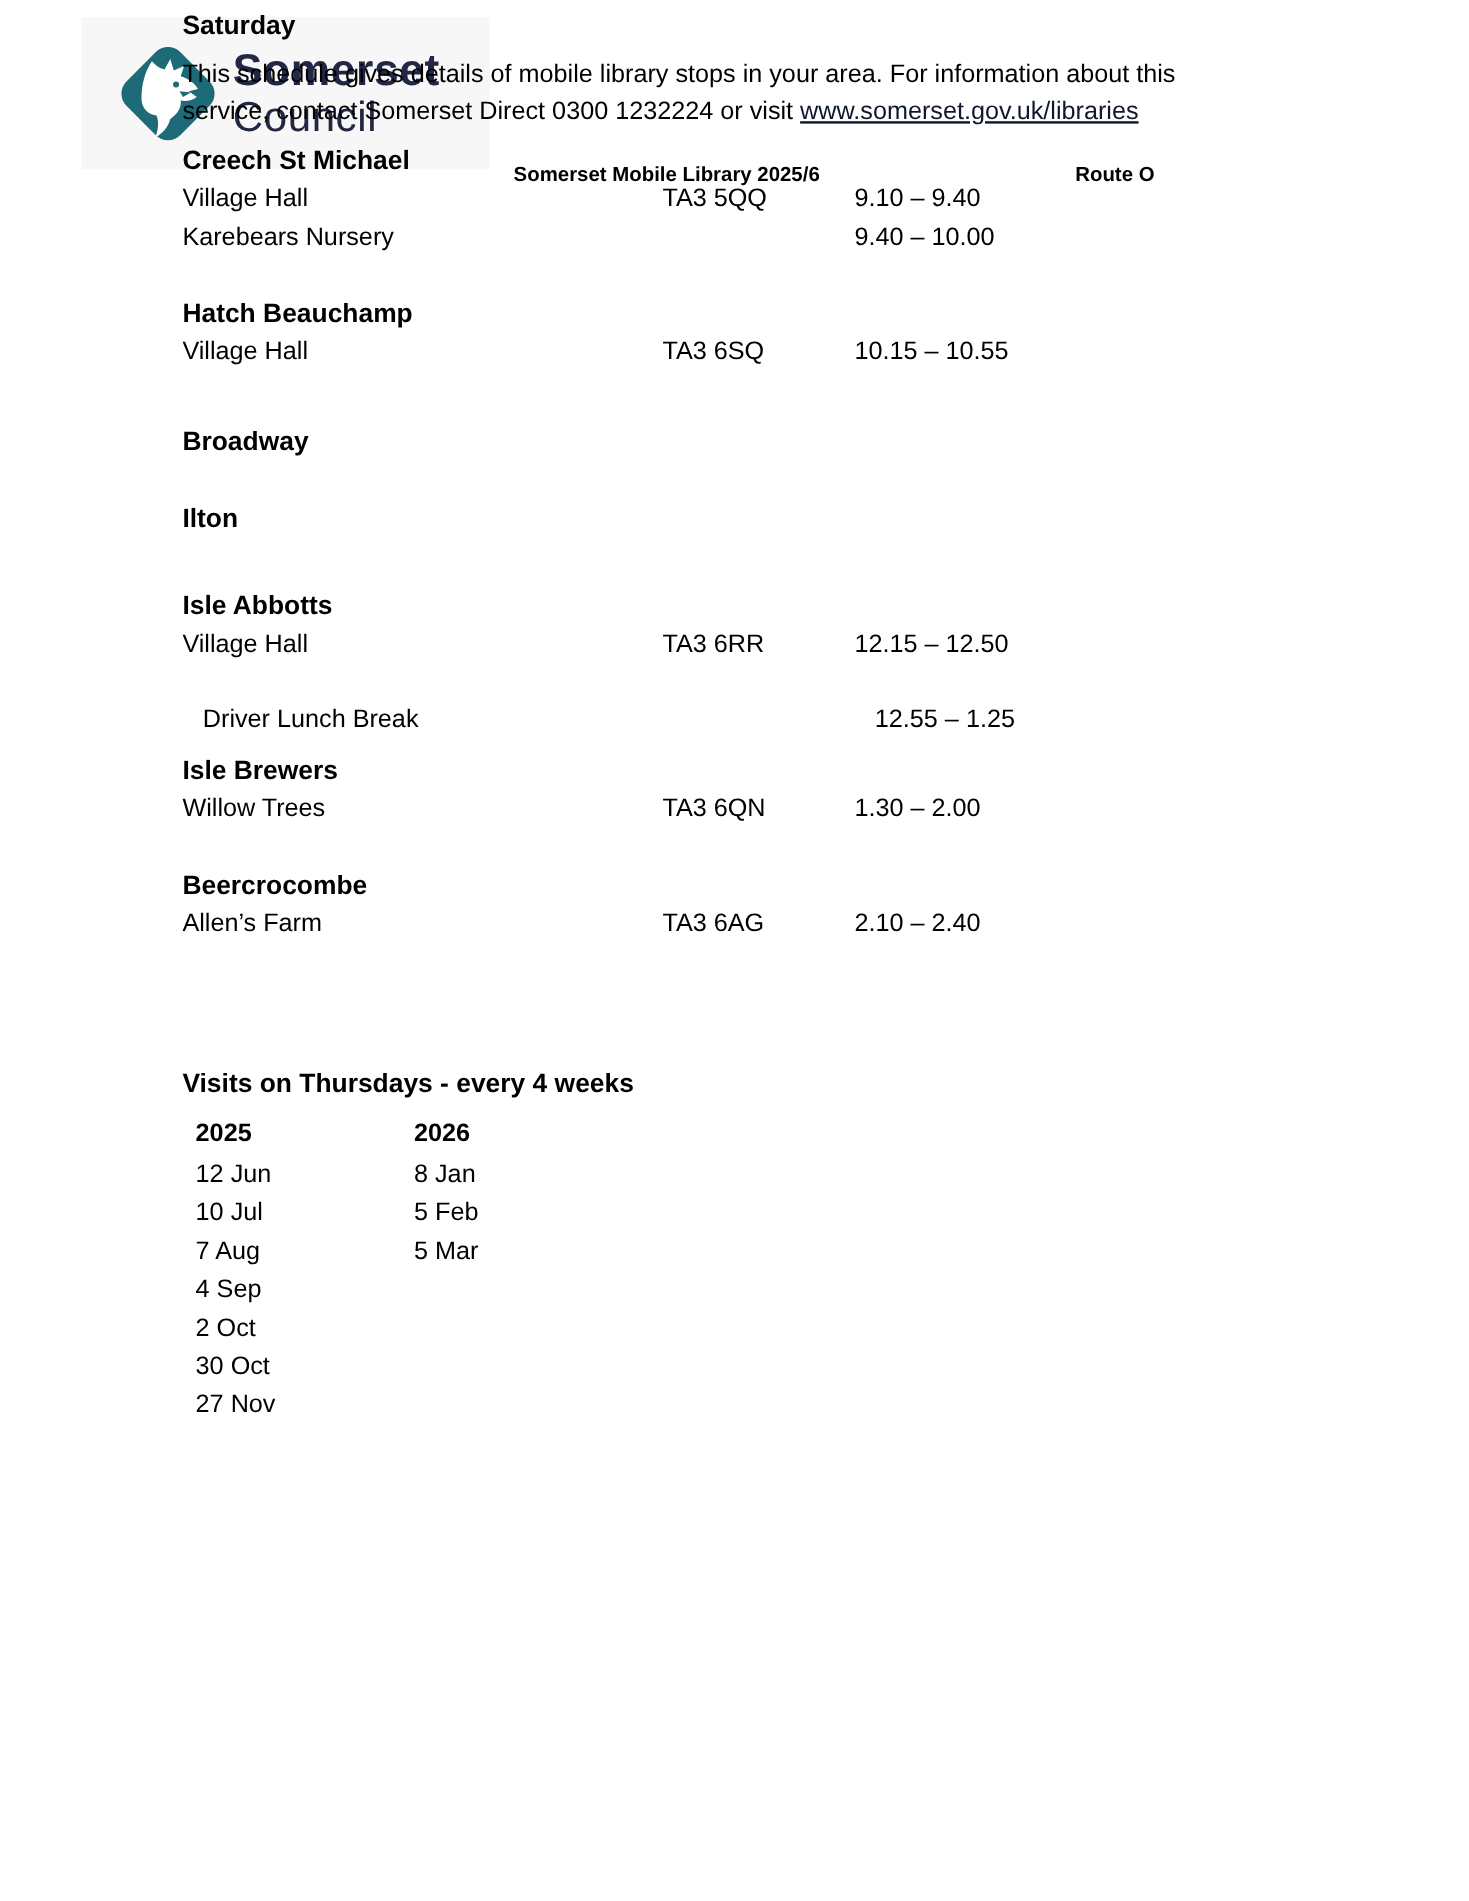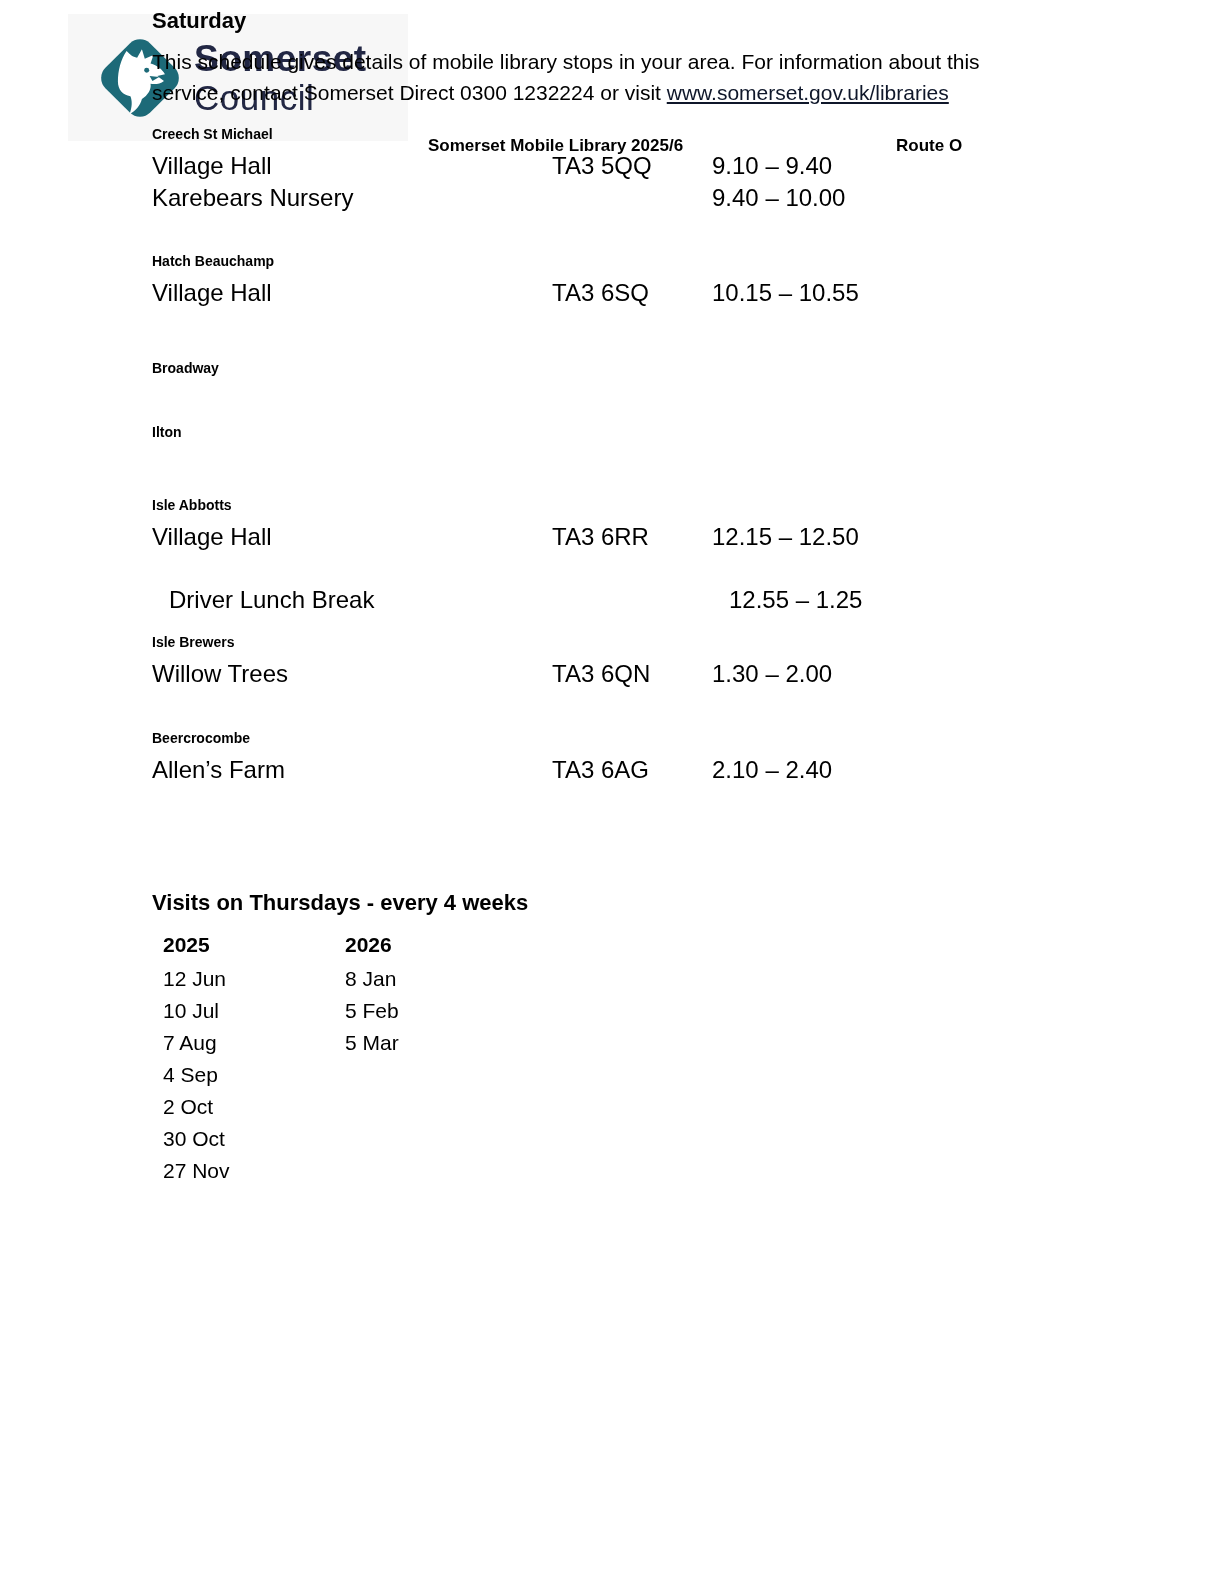--- a/index.html
+++ b/index.html
@@ -35,22 +35,22 @@
   #stops{margin-top:10px;}
   .section{position:relative;}
   .section:nth-of-type(1){margin-top:0;}
   .section:nth-of-type(2){margin-top:31px;}
   .section:nth-of-type(3){margin-top:43px;}
   .section:nth-of-type(4){margin-top:32px;}
   .section:nth-of-type(5){margin-top:41px;}
   .section:nth-of-type(6){margin-top:31px;margin-left:17px;}
   .section:nth-of-type(7){margin-top:10px;}
   .section:nth-of-type(8){margin-top:32px;}
-  .place{font-size:14px;font-weight:bold;height:32px;line-height:32px;}
-  .stop-row{position:relative;height:32px;line-height:32px;font-size:24px;}
+  .place{font-size:22px;font-weight:bold;height:32px;line-height:32px;}
+  .stop-row{position:relative;height:32px;line-height:32px;font-size:21px;}
   .stop-row .loc{position:absolute;left:0;}
   .stop-row .pc{position:absolute;left:400px;}
   .stop-row .time{position:absolute;left:560px;}
   
   .visits{margin-top:101px;}
   .visits-heading{font-size:22px;font-weight:bold;height:32px;line-height:32px;margin:0;}
   #visit-cols{display:flex;margin-top:10px;}
   .visit-col{width:182px;padding-left:11px;box-sizing:border-box;}
   .visit-year{font-size:21px;font-weight:bold;height:32px;line-height:32px;}
   .visit-date{font-size:21px;height:32px;line-height:32px;}

